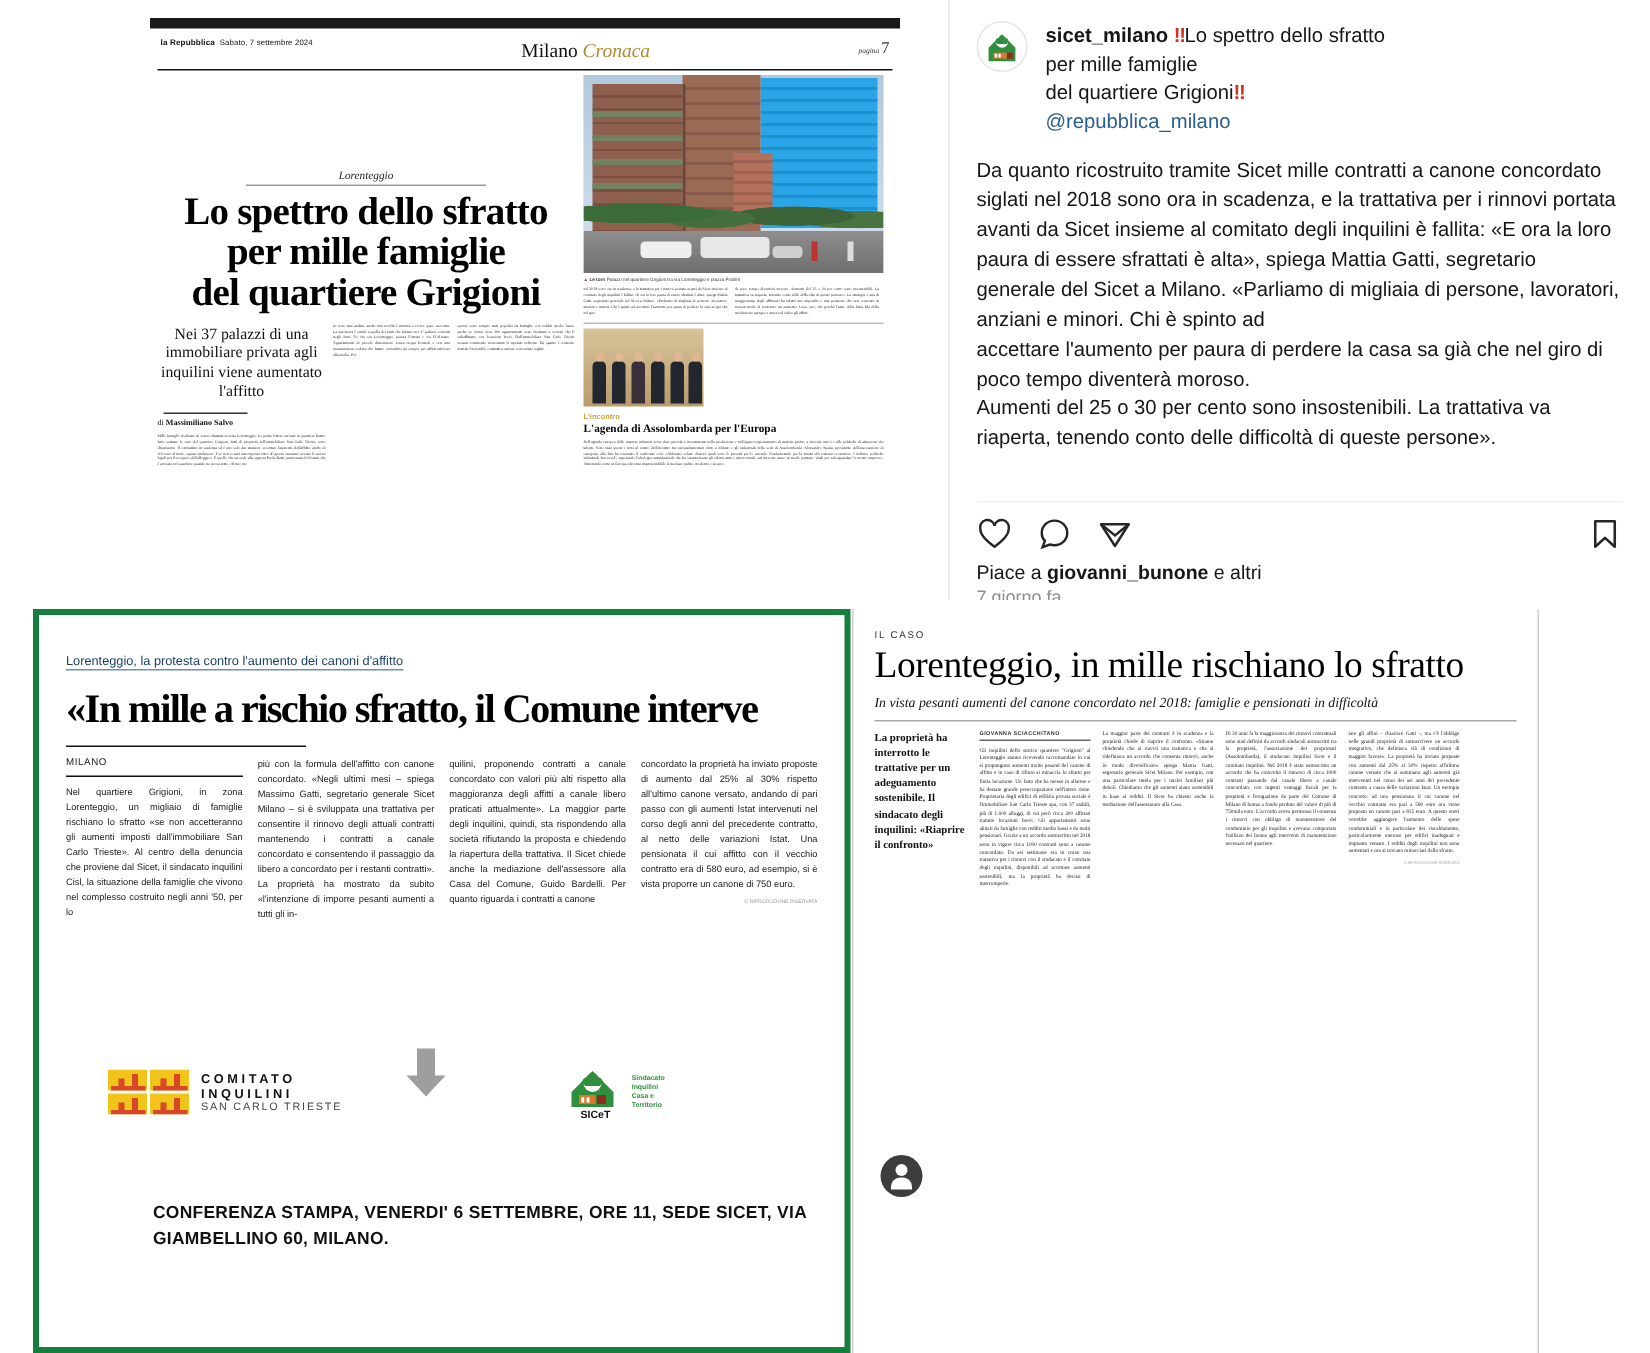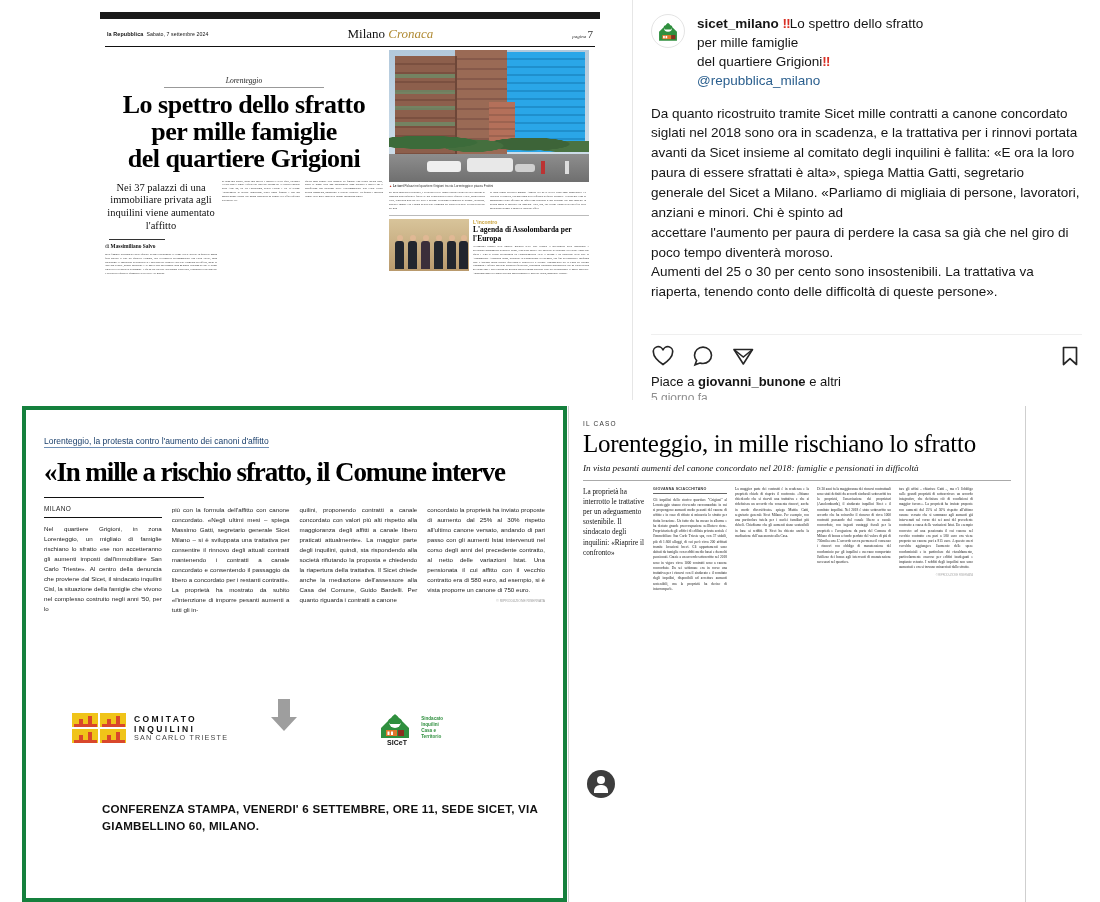--- a/index.html
+++ b/index.html
@@ -16,21 +16,21 @@
   #top-row { position:absolute; left:0; top:0; width:1100px; height:400px; }
 
   
   #np-top {
     position:absolute; left:100px; top:12px; width:500px; height:388px;
     background:#fff;
     border-top:7px solid #1a1a1a;
     overflow:hidden;
   }
   #np-top-inner { padding:4px 5px 0 5px; }
-  .np-masthead { display:flex; align-items:center; justify-content:space-between;
+  .np-masthead { display:flex; align-items:flex-start; justify-content:space-between;
     padding:3px 2px 3px 2px; }
   .mh-left { font-size:5.2px; color:#111; letter-spacing:0.1px; }
   .mh-rep { font-weight:bold; font-size:5.4px; }
   .mh-center { font-family:"Liberation Serif", serif; font-size:13px; color:#111; }
   .mh-center i { color:#b08a33; font-style:italic; }
   .mh-right { font-family:"Liberation Serif", serif; font-size:5px; font-style:italic; color:#333; }
   .mh-right b { font-size:11px; font-style:normal; font-weight:normal; }
   .rule-thick { border-top:1.6px solid #111; margin:1px 0 3px 0; }
 
   .np-body { display:flex; gap:6px;align-items:flex-end; }
@@ -87,21 +87,21 @@
   .ph-c2 { left:78px; width:46px; height:14px; background:#e8e8e8; }
   .ph-c3 { left:126px; width:20px; height:8px; background:#cfcfcf; }
   .ph-p1 { position:absolute; bottom:8px; left:152px; width:4px; height:13px; background:#b33; }
   .ph-p2 { position:absolute; bottom:8px; left:176px; width:4px; height:13px; background:#ddd; }
   .photo-cap { font-size:3.1px; color:#333; line-height:1.3; margin-top:2px;
     font-family:"Liberation Sans", sans-serif; }
   .photo-cap .tri { color:#c0392b; }
   .photo-cap b { font-weight:bold; }
 
   
-  .sidebox { margin-top:5px; border-top:1px solid #bbb; padding-top:3px; display:flex; gap:4px; }
+  .sidebox { margin-top:5px; border-top:1px solid #bbb; padding-top:3px; display:flex; gap:4px;flex-direction:column; }
   .sb-photo { width:80px; height:52px; background:linear-gradient(#d8c49a,#b99a6d); position:relative; overflow:hidden; }
   .sb-photo .pp { position:absolute; bottom:2px; width:9px; height:28px; background:#22262e; border-radius:3px 3px 0 0;}
   .sb-photo .pp::after{content:"";position:absolute;top:-6px;left:1.5px;width:6px;height:6px;border-radius:50%;background:#e0b894;}
   .sb-txt { flex:1; }
   .sb-kick { color:#c8a13a; font-weight:bold; font-size:5px; font-family:"Liberation Sans",sans-serif;}
   .sb-head { font-family:"Liberation Serif", serif; font-weight:bold; font-size:7.5px; color:#000; line-height:1.1; margin:1px 0 2px 0;}
 
   
   #ig-post {
     position:absolute; left:632px; top:0px; width:468px; height:400px;
@@ -180,21 +180,21 @@
     background:#fff; border-left:1px solid #cfcfcf; border-right:1px solid #cfcfcf;
     overflow:hidden; padding:14px 14px 0 14px;
   }
   .sr-kicker { font-size:6.5px; letter-spacing:1.2px; color:#333; }
   .sr-head { font-family:"Liberation Serif", serif; font-size:25px; color:#000;
     line-height:1.02; margin:4px 0 0 0; white-space:nowrap; letter-spacing:-0.3px; }
   .sr-deck { font-family:"Liberation Serif", serif; font-style:italic;
     font-size:9.2px; color:#111; margin:6px 0 0 0; white-space:nowrap; }
   .sr-hr { border-top:1px solid #aaa; margin:7px 0 6px 0; }
   .sr-cols { display:flex; gap:8px; }
-  .sr-c1 { width:62px; }
+  .sr-c1 { width:62px;font-weight:bold; }
   .sr-lead { font-family:"Liberation Serif", serif; font-size:7.2px;
     line-height:1.42; color:#111; }
   .sr-c { width:74px; }
   .sr-by { font-size:3.6px; font-weight:bold; color:#333; letter-spacing:.3px;
     border-bottom:1px solid #666; padding-bottom:2px; margin-bottom:4px; }
   .sr-txt { font-family:"Liberation Serif", serif; font-size:3.5px;
     line-height:1.5; color:#222; text-align:justify; }
   .sr-copy { font-size:2.6px; color:#aaa; text-align:right; margin-top:3px; }
 
   
@@ -358,21 +358,21 @@
       </svg>
       <div class="spacer"></div>
       <svg width="24" height="24" viewBox="0 0 24 24" fill="none" stroke="#262626" stroke-width="1.7">
         <path d="M5.5 3.5 L18.5 3.5 L18.5 20.5 L12 14.6 L5.5 20.5 Z" stroke-linejoin="round"></path>
       </svg>
     </div>
 
     <div class="ig-likes">
       <span>Piace a </span><b>giovanni_bunone</b><span> e altri</span>
     </div>
-    <div class="ig-sub">5 giorno fa</div>
+    <div class="ig-sub">7 giorno fa</div>
   </div>
 </div>
 
 <div id="bottom-row">
 
   <div id="sheet-left">
     <div class="sl-pad">
       <div class="sl-kicker">Lorenteggio, la protesta contro l'aumento dei canoni d'affitto</div>
       <div class="sl-head">«In mille a rischio sfratto, il Comune interve</div>
       <div class="sl-rule"></div>

